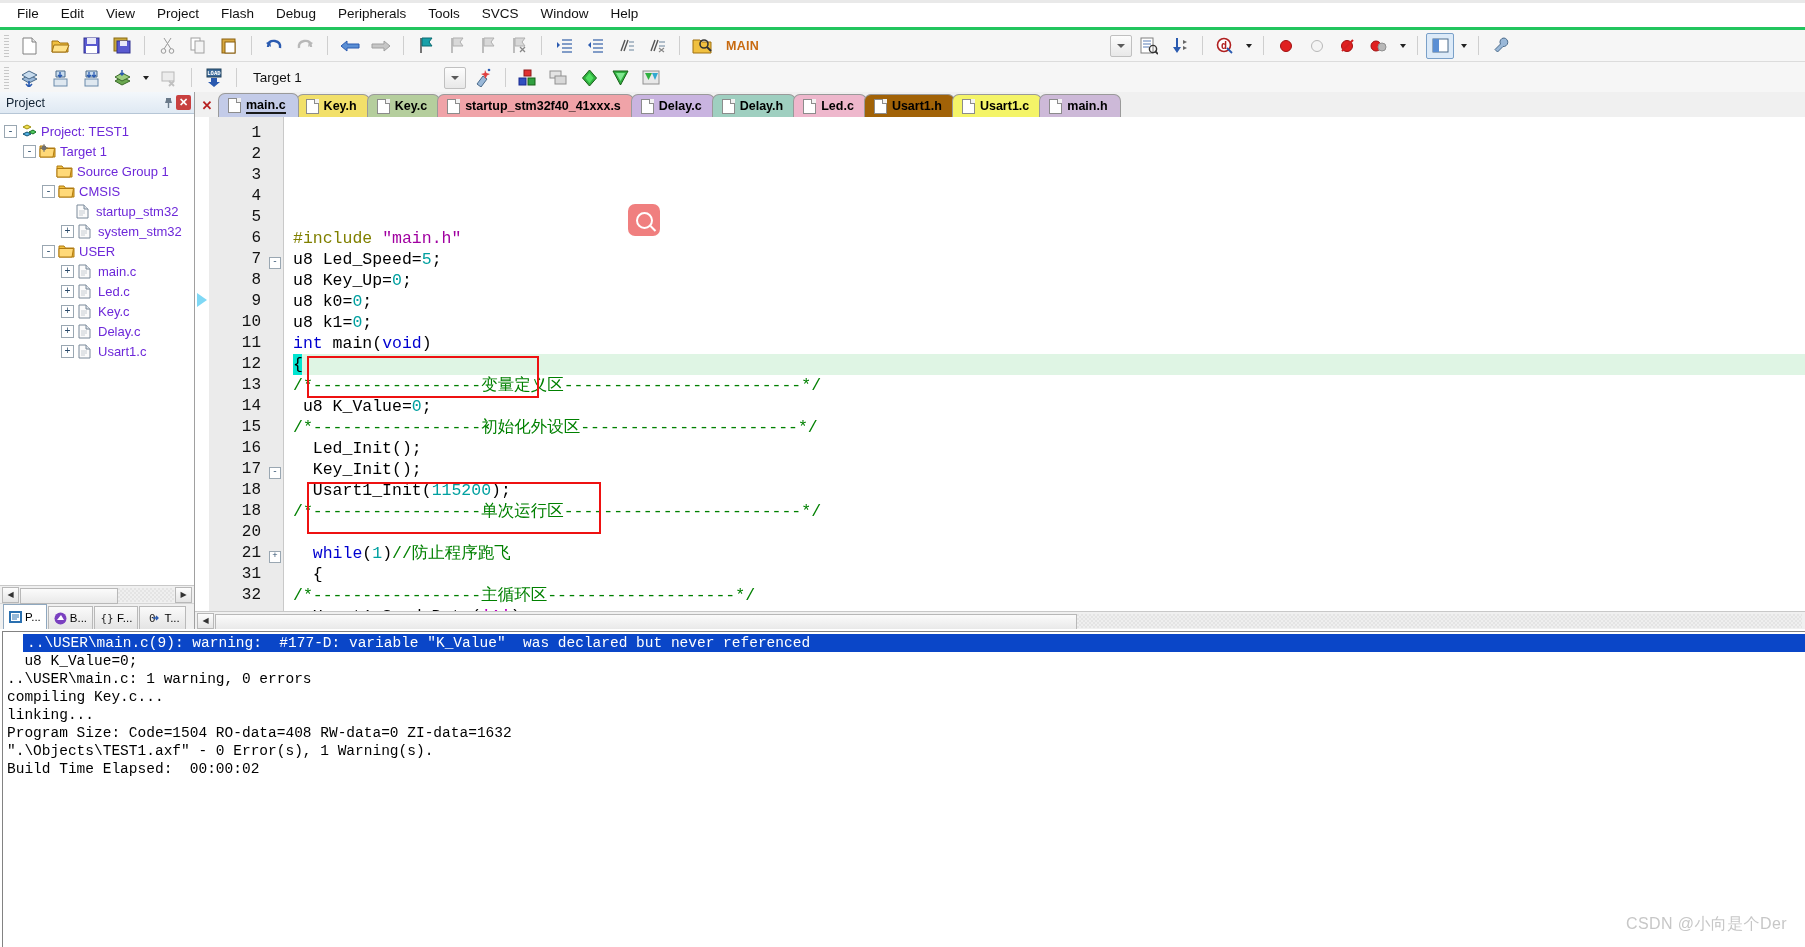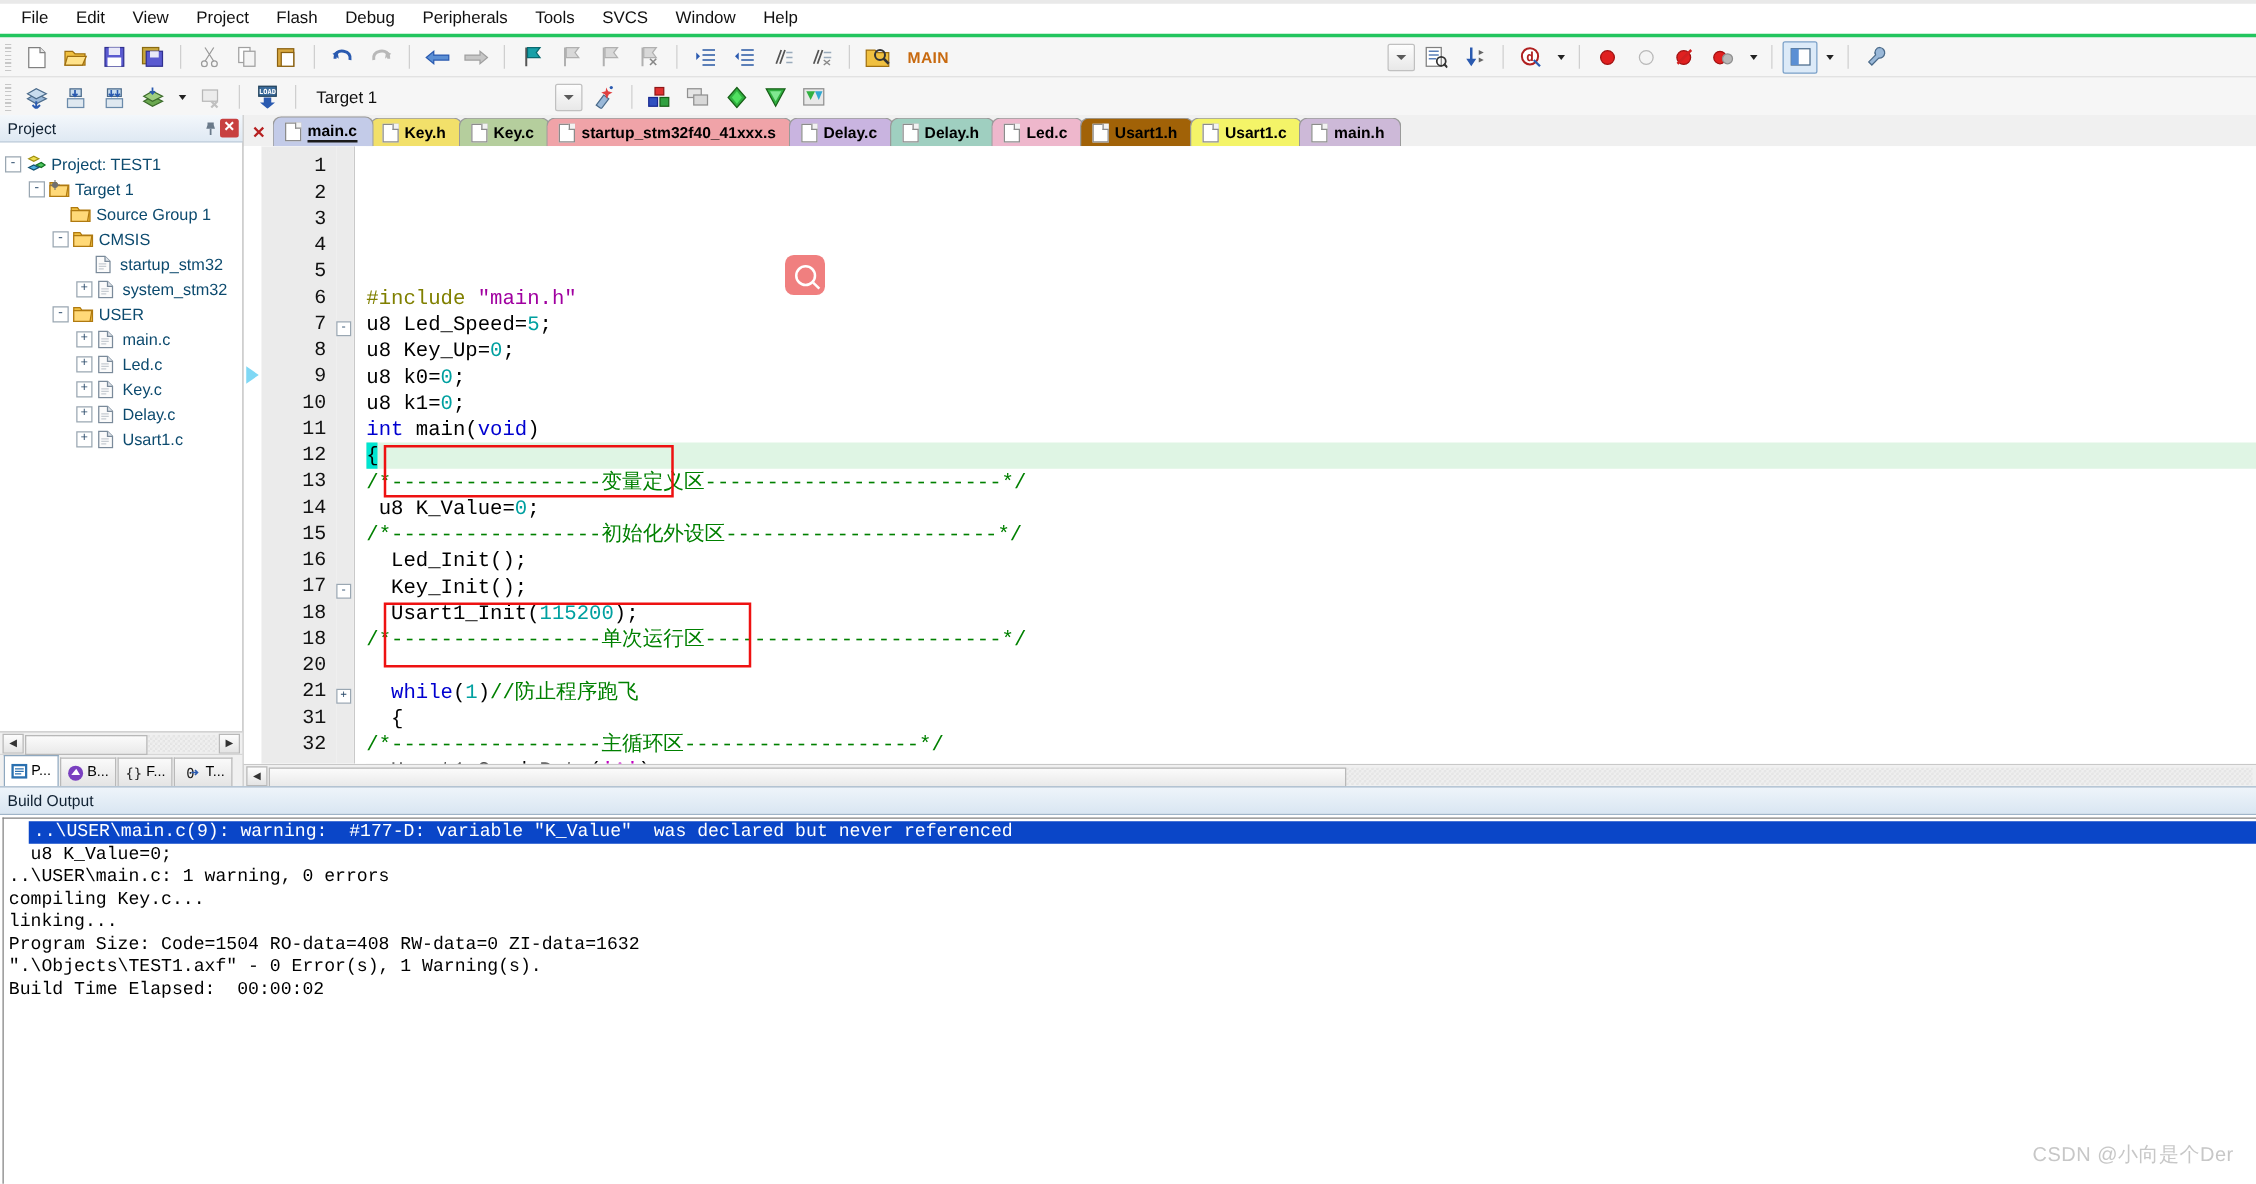--- a/index.html
+++ b/index.html
@@ -47,21 +47,21 @@
   .pinico,.closeico{width:15px;height:15px;display:flex;align-items:center;justify-content:center;}
   .closeico{background:#c84040;color:#fff;font-size:11px;font-weight:bold;line-height:1;border-radius:2px;}
   .tree{flex:1;overflow:hidden;padding:7px 0 0 4px;font-size:13px;}
   .tnode{display:flex;align-items:center;height:20px;white-space:nowrap;cursor:default;}
   .exp{width:11px;height:11px;border:1px solid #9aa7b2;background:#fff;margin-right:3px;
     display:flex;align-items:center;justify-content:center;font-size:10px;line-height:9px;color:#2a4a6a;
     font-family:"Liberation Mono",monospace;flex:0 0 auto;}
   .exp.none{border:none;background:transparent;}
   .ind{display:inline-block;flex:0 0 auto;}
   .ico{width:17px;height:15px;margin-right:4px;flex:0 0 auto;}
-  .tlbl{font-size:13px;color:#0c4a6e;}
+  .tlbl{font-size:13px;color:#6d28d9;}
   .projsb{height:17px;border-top:1px solid #c8c8c8;background:#f0f0f0;display:flex;align-items:center;padding:0 2px;}
   .sbarrow{width:15px;height:14px;background:linear-gradient(#fdfdfd,#e4e4e4);border:1px solid #b8b8b8;
     display:flex;align-items:center;justify-content:center;font-size:8px;color:#333;}
   .sbtrack{flex:1;height:14px;margin:0 1px;background:#efefef;
     background-image:linear-gradient(45deg,#e4e4e4 25%,transparent 25%,transparent 75%,#e4e4e4 75%),
                      linear-gradient(45deg,#e4e4e4 25%,transparent 25%,transparent 75%,#e4e4e4 75%);
     background-size:4px 4px;background-position:0 0,2px 2px;position:relative;}
   .sbthumb{position:absolute;left:0;top:0;height:14px;width:96px;background:linear-gradient(#fbfbfb,#e9e9e9);
     border:1px solid #b8b8b8;}
   .pbottabs{height:25px;background:#f0f0f0;display:flex;align-items:flex-end;padding-left:3px;gap:1px;
@@ -772,17 +772,16 @@
       <div class="hsb">
         <div class="sbarrow">◀</div>
         <div class="sbtrack">
             <div class="sbthumb" style="width:860px;"></div>
           </div>
       </div>
     </div>
   </div>
 
   <div class="bo">
-    <div class="bohdr">Build Output</div>
     <div class="bobody" id="bobody"><div class="boline sel">..\USER\main.c(9): warning:  #177-D: variable "K_Value"  was declared but never referenced</div><div class="boline">  u8 K_Value=0;</div><div class="boline">..\USER\main.c: 1 warning, 0 errors</div><div class="boline">compiling Key.c...</div><div class="boline">linking...</div><div class="boline">Program Size: Code=1504 RO-data=408 RW-data=0 ZI-data=1632</div><div class="boline">".\Objects\TEST1.axf" - 0 Error(s), 1 Warning(s).</div><div class="boline">Build Time Elapsed:  00:00:02</div></div>
     <div class="wm">CSDN @小向是个Der</div>
   </div>
 </div>
 
 </body></html>

